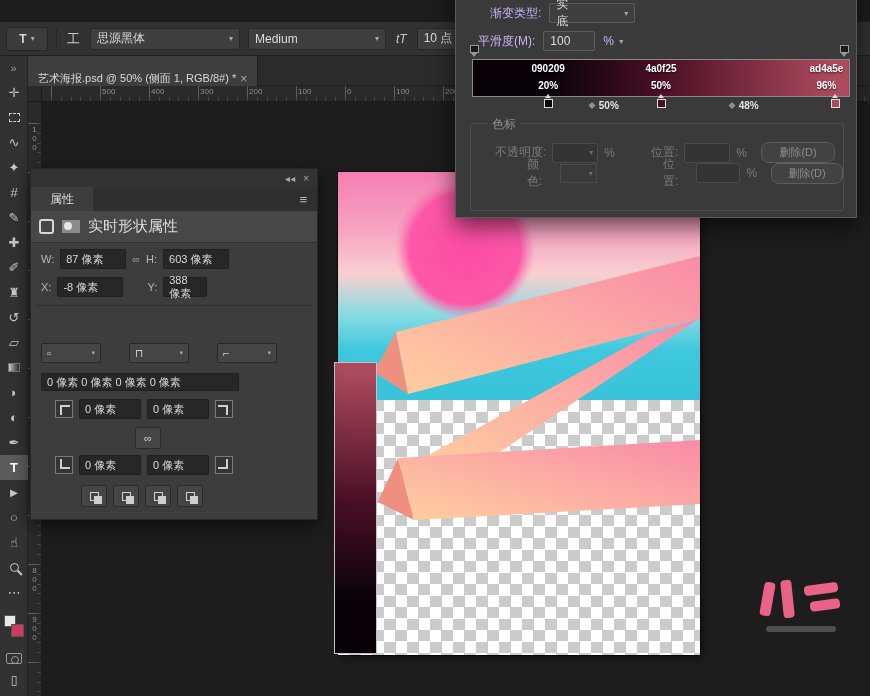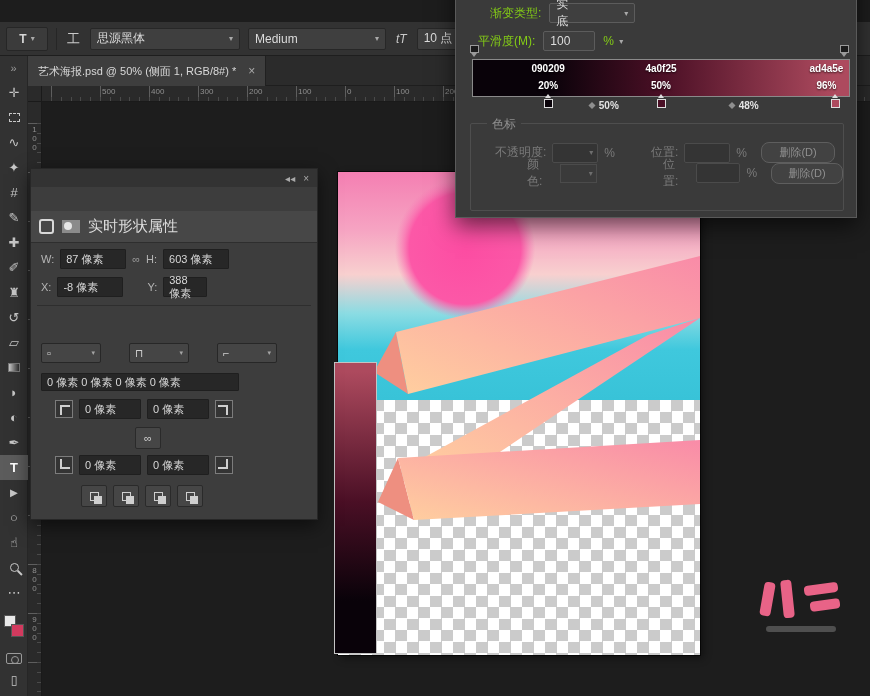--- a/index.html
+++ b/index.html
@@ -23,22 +23,22 @@
   .vsep{width:1px;height:22px;background:#262626;}
   .opt-icon{color:#c9c9c9;font-size:13px;padding:0 2px;}
   .opt-icon.tt{font-size:12px;font-style:italic;}
   .combo{height:22px;background:#3f3f3f;border:1px solid #272727;border-radius:2px;display:flex;
          align-items:center;padding:0 6px;font-size:12px;color:#dcdcdc;}
   .combo .arr{margin-left:auto;font-size:8px;color:#a9a9a9;padding-left:6px;}
 
   
   .tabbar{position:absolute;left:28px;top:56px;width:842px;height:30px;background:#2b2b2b;
           border-bottom:1px solid #1e1e1e;display:flex;z-index:3;}
-  .doc-tab{height:30px;background:#3e3e3e;border-right:1px solid #202020;display:flex;align-items:center;
-           gap:12px;padding:0 10px;font-size:11px;color:#d8d8d8;}
+  .doc-tab{height:30px;background:#3e3e3e;border-right:1px solid #202020;display:flex;align-items:flex-end;
+           gap:4px;padding:0 10px;font-size:11px;color:#d8d8d8;}
   .tab-close{color:#a9a9a9;font-size:12px;cursor:pointer;}
 
   
   .toolbar{position:absolute;left:0;top:56px;width:28px;height:640px;background:#323232;
            border-right:1px solid #262626;z-index:5;}
   .tb-collapse{height:24px;display:flex;align-items:center;justify-content:center;color:#9a9a9a;font-size:11px;}
   .tool{width:28px;height:25px;display:flex;align-items:center;justify-content:center;
         color:#c8c8c8;font-size:13px;cursor:pointer;}
   .tool.selected{background:#5c5c5c;color:#ffffff;font-weight:bold;}
   .ticon.marquee{width:11px;height:9px;border:1px dashed #c8c8c8;}
@@ -115,21 +115,21 @@
         display:flex;align-items:center;justify-content:center;color:#cfcfcf;}
   .pfbtn{width:26px;height:22px;background:#464646;border:1px solid #2a2a2a;border-radius:2px;
         display:flex;align-items:center;justify-content:center;position:relative;}
   .pfbtn .sq{width:9px;height:9px;border:1px solid #cfcfcf;position:relative;}
   .pfbtn .sq::after{content:'';position:absolute;left:3px;top:3px;width:8px;height:8px;background:#cfcfcf;}
 
   
   .gdialog{position:absolute;left:455px;top:-34px;width:402px;height:252px;background:#3a3a3a;
            border:1px solid #5a5a5a;box-shadow:0 8px 22px rgba(0,0,0,.6);z-index:20;}
   .g-row{position:absolute;left:0;right:0;display:flex;align-items:center;}
-  .g-lbl{color:#84cc16;font-size:12px;}
+  .g-lbl{color:#c4b5fd;font-size:12px;}
   .g-lbl.dis{color:#7a7a7a;}
   .gcombo{height:20px;background:#3f3f3f;border:1px solid #5c5c5c;border-radius:2px;display:flex;
           align-items:center;padding:0 6px;color:#dddddd;font-size:12px;gap:41px;}
   .gcombo .arr{margin-left:auto;font-size:8px;color:#a9a9a9;padding-left:8px;}
   .gfield{height:20px;background:#343434;border:1px solid #4b4b4b;border-radius:2px;display:flex;
           align-items:center;padding:0 4px;color:#9a9a9a;font-size:11px;}
   .gfield .arr{margin-left:auto;font-size:8px;color:#6e6e6e;padding-left:4px;}
   .dbtn{height:21px;background:#424242;border:1px solid #5e5e5e;border-radius:8px;color:#8f8f8f;
         font-size:11px;display:flex;align-items:center;justify-content:center;}
   .gbar{position:absolute;left:16px;top:92px;width:378px;height:38px;border:1px solid #8a8a8a;}
@@ -272,20 +272,24 @@
     </svg>
   </div>
 
   <div class="shape-rect" style="background: linear-gradient(to top, rgb(9, 2, 9) 18%, rgb(74, 15, 37) 52%, rgb(173, 74, 94) 97%);"></div>
 
   <div class="props">
     <div class="p-head">
       <span>◂◂</span>
       <span>×</span>
     </div>
+    <div class="p-tabs">
+      <span class="p-tab">属性</span>
+      <span class="p-menu">≡</span>
+    </div>
     <div class="p-band">
       <span class="icon-shape"></span>
       <span class="icon-mask"></span>
       <span class="p-band-label">实时形状属性</span>
     </div>
 
     <div class="p-row" style="top:80px">
       <span class="lbl">W:</span>
       <span class="field" style="width:66px">87 像素</span>
       <span style="color:#9a9a9a">∞</span>

